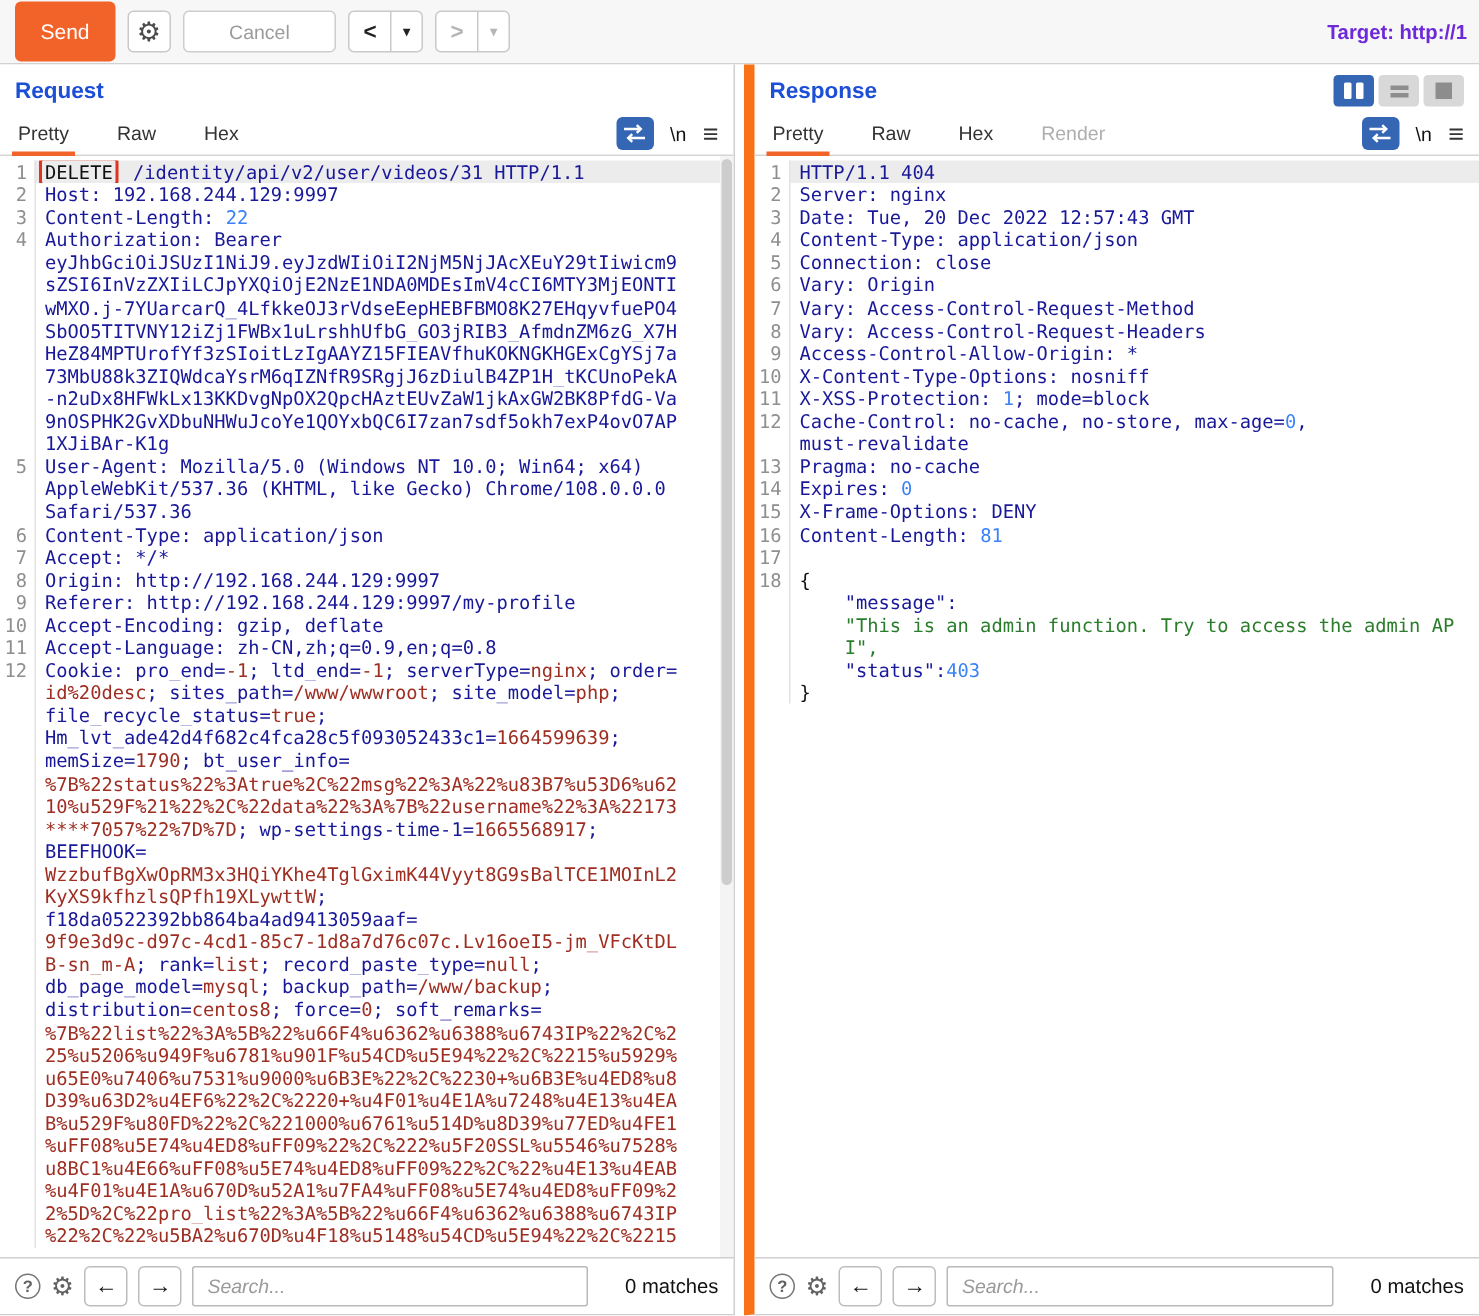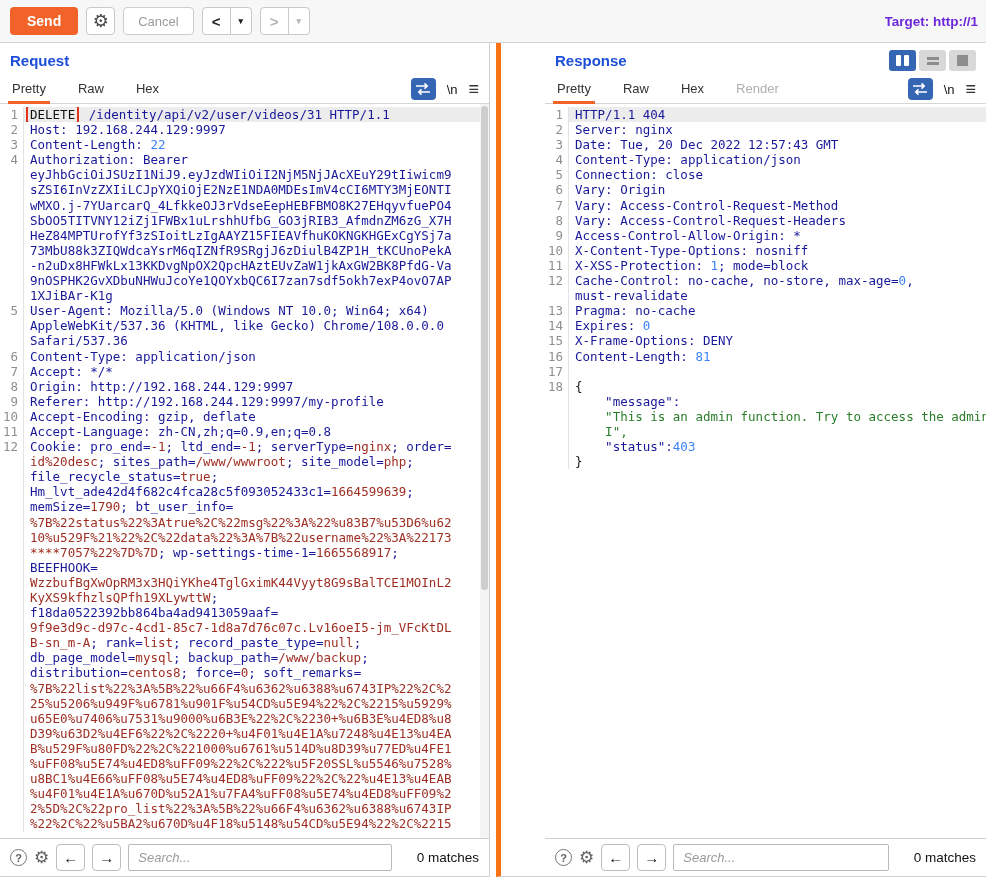--- a/index.html
+++ b/index.html
@@ -1,41 +1,41 @@
 <!DOCTYPE html>
 <html><head>
 <meta charset="utf-8">
 <style>
   * { box-sizing: border-box; margin: 0; padding: 0; }
   html,body { width: 986px; height: 877px; overflow: hidden; background: #fff;
     font-family: "Liberation Sans", sans-serif; }
   
   .toolbar { height: 43px; background: #f7f7f7; border-bottom: 1px solid #d2d2d2;
     display: flex; align-items: center; padding: 0 8px 0 10px; gap: 8px; }
-  .btn-send { background: #f2632a; color: #fff; font-weight: bold; font-size: 14px;
-    border: none; border-radius: 4px; height: 28px; padding: 0 17px; cursor: pointer; }
+  .btn-send { background: #f2632a; color: #fff; font-weight: normal; font-size: 14px;
+    border: none; border-radius: 4px; height: 40px; padding: 0 17px; cursor: pointer; }
   .btn-sq { width: 29px; height: 28px; background: #fff; border: 1px solid #c9c9c9;
     border-radius: 4px; color: #4a4a4a; font-size: 18px; line-height: 1;
     display: flex; align-items: center; justify-content: center; }
   .btn-cancel { height: 28px; background: #fff; border: 1px solid #cdcdcd; border-radius: 4px;
-    color: #9b9b9b; font-size: 13px; padding: 0 14px; }
+    color: #9b9b9b; font-size: 13px; padding: 0 30px; }
   .split { display: flex; height: 28px; border: 1px solid #c9c9c9; border-radius: 4px;
     background: #fff; overflow: hidden; }
   .split .seg { width: 27px; display: flex; align-items: center; justify-content: center;
     font-size: 15px; font-weight: bold; }
   .split .seg.caret { border-left: 1px solid #c9c9c9; width: 21px; font-size: 9px; }
   .dark { color: #222; } .dim { color: #b5b5b5; }
   .target { margin-left: auto; font-weight: bold; font-size: 13.5px; color: #6d28d9;
     white-space: nowrap; overflow: hidden; text-align: center; }
   
   .main { display: flex; height: 834px; }
   .panel { width: 490px; display: flex; flex-direction: column; background: #fff;
     border-bottom: 1px solid #cfcfcf; }
   .panel.left  { border-right: 1px solid #d0d0d0; }
-  .panel.right { border-left: 5px solid #f97316; padding-left: 44px; }
+  .panel.right { border-left: 7px solid #f97316; }
   .gapcol { width: 6px; background: #fff; }
   .panel-header { height: 34px; padding: 9px 10px 0; display: flex;
     align-items: flex-start; justify-content: space-between; }
   .panel-title { font-weight: bold; font-size: 15px; color: #1d4ed8; }
   .view-toggles { display: flex; gap: 3px; margin-top: -2px; }
   .vt { width: 27px; height: 21px; border-radius: 3px; display: flex; align-items: center;
     justify-content: center; gap: 3px; flex-direction: row; }
   .vt.active { background: #3566b4; }
   .vt.inactive { background: #d8d8d8; }
   .vt-col { width: 5px; height: 11px; background: #fff; border-radius: 1px; }

